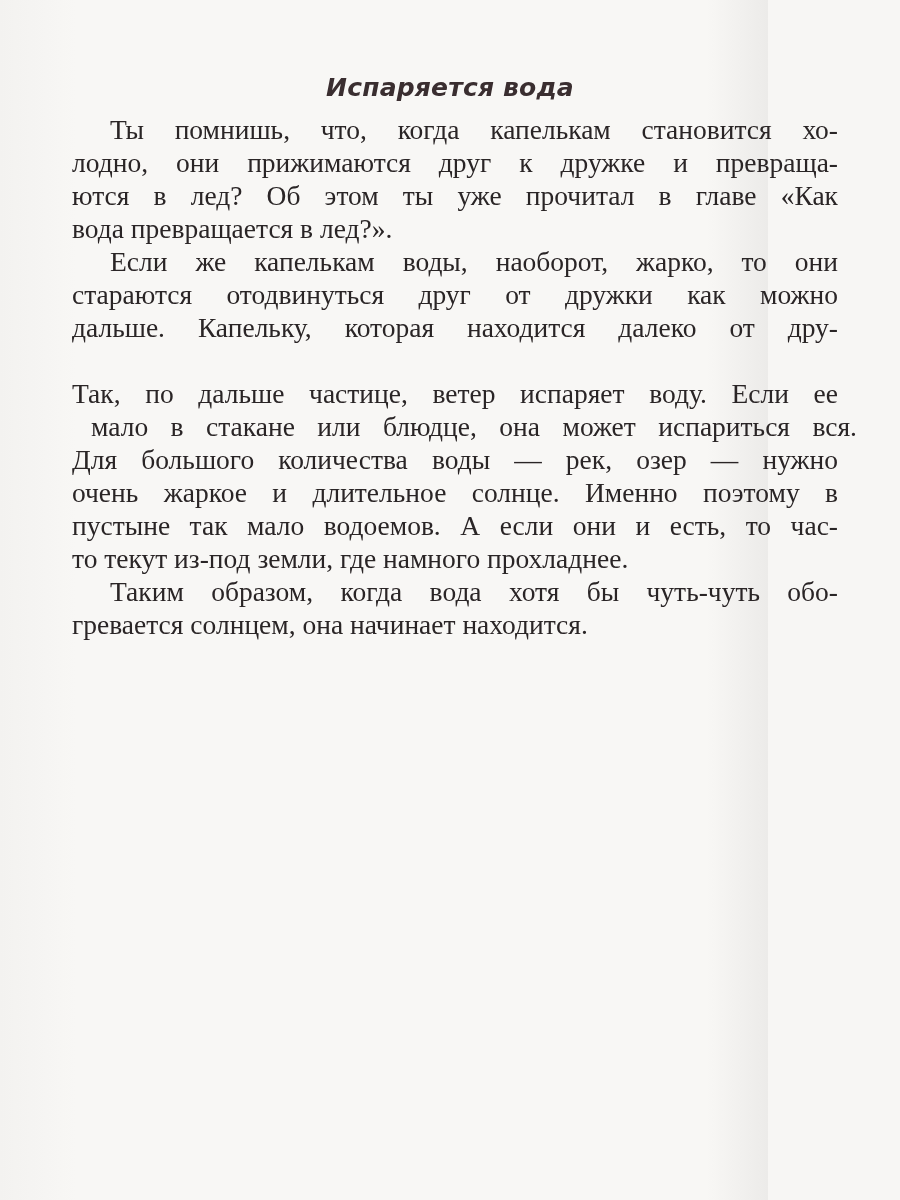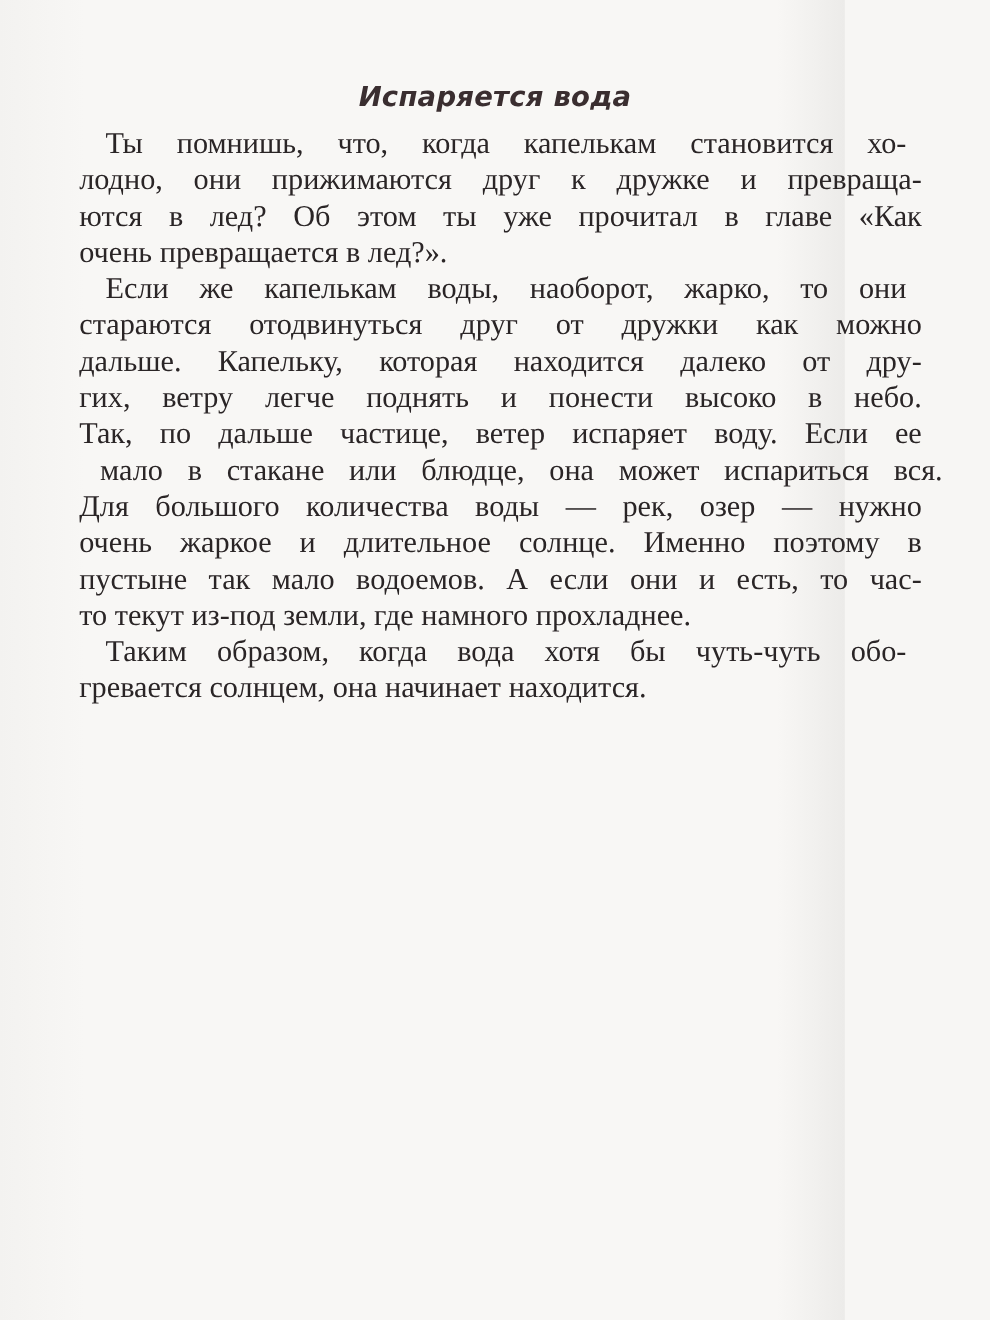--- a/index.html
+++ b/index.html
@@ -5,39 +5,38 @@
   html,body{margin:0;padding:0;}
   body{width:900px;height:1200px;background:#f7f6f4;position:relative;overflow:hidden;
        font-family:"Liberation Serif","DejaVu Serif",serif;color:#2a2526;}
   .page{position:absolute;left:0;top:0;width:768px;height:1200px;
         background:linear-gradient(90deg,#f3f2f0 0%,#f8f7f5 10%,#f8f7f5 92%,#ecebe9 100%);}
   .heading{position:absolute;left:0;width:900px;text-align:center;
            font-family:"DejaVu Sans",sans-serif;font-weight:bold;font-style:italic;
            font-size:25px;color:#3a2e30;letter-spacing:0.2px;}
   .line{position:absolute;left:72px;width:766px;font-size:27.5px;line-height:33px;
         white-space:nowrap;text-align:justify;text-align-last:justify;}
-  .line.indent{left:96px;width:728px;}
+  .line.indent{left:110px;width:728px;}
   .line.last{text-align-last:left;}
 </style>
 </head>
 <body>
 
 <div class="page">
 
   <div class="heading" style="top:73px;">Испаряется вода</div>
 
   <div class="line indent" style="top:113px;">Ты помнишь, что, когда капелькам становится хо-</div>
   <div class="line" style="top:146px;">лодно, они прижимаются друг к дружке и превраща-</div>
   <div class="line" style="top:179px;">ются в лед? Об этом ты уже прочитал в главе «Как</div>
-  <div class="line last" style="top:212px;">очень превращается в лед?».</div>
+  <div class="line last" style="top:212px;">вода превращается в лед?».</div>
 
   <div class="line indent" style="top:245px;">Если же капелькам воды, наоборот, жарко, то они</div>
   <div class="line" style="top:278px;">стараются отодвинуться друг от дружки как можно</div>
   <div class="line" style="top:311px;">дальше. Капельку, которая находится далеко от дру-</div>
-  <div class="line" style="top:344px;">гих, ветру легче поднять и понести высоко в небо.</div>
   <div class="line" style="top:377px;">Так, по дальше частице, ветер испаряет воду. Если ее</div>
   <div class="line" style="top:410px;margin-left:19px;">мало в стакане или блюдце, она может испариться вся.</div>
   <div class="line" style="top:443px;">Для большого количества воды — рек, озер — нужно</div>
   <div class="line" style="top:476px;">очень жаркое и длительное солнце. Именно поэтому в</div>
   <div class="line" style="top:509px;">пустыне так мало водоемов. А если они и есть, то час-</div>
   <div class="line last" style="top:542px;">то текут из-под земли, где намного прохладнее.</div>
 
   <div class="line indent" style="top:575px;">Таким образом, когда вода хотя бы чуть-чуть обо-</div>
   <div class="line last" style="top:608px;">гревается солнцем, она начинает находится.</div>
 </div>

